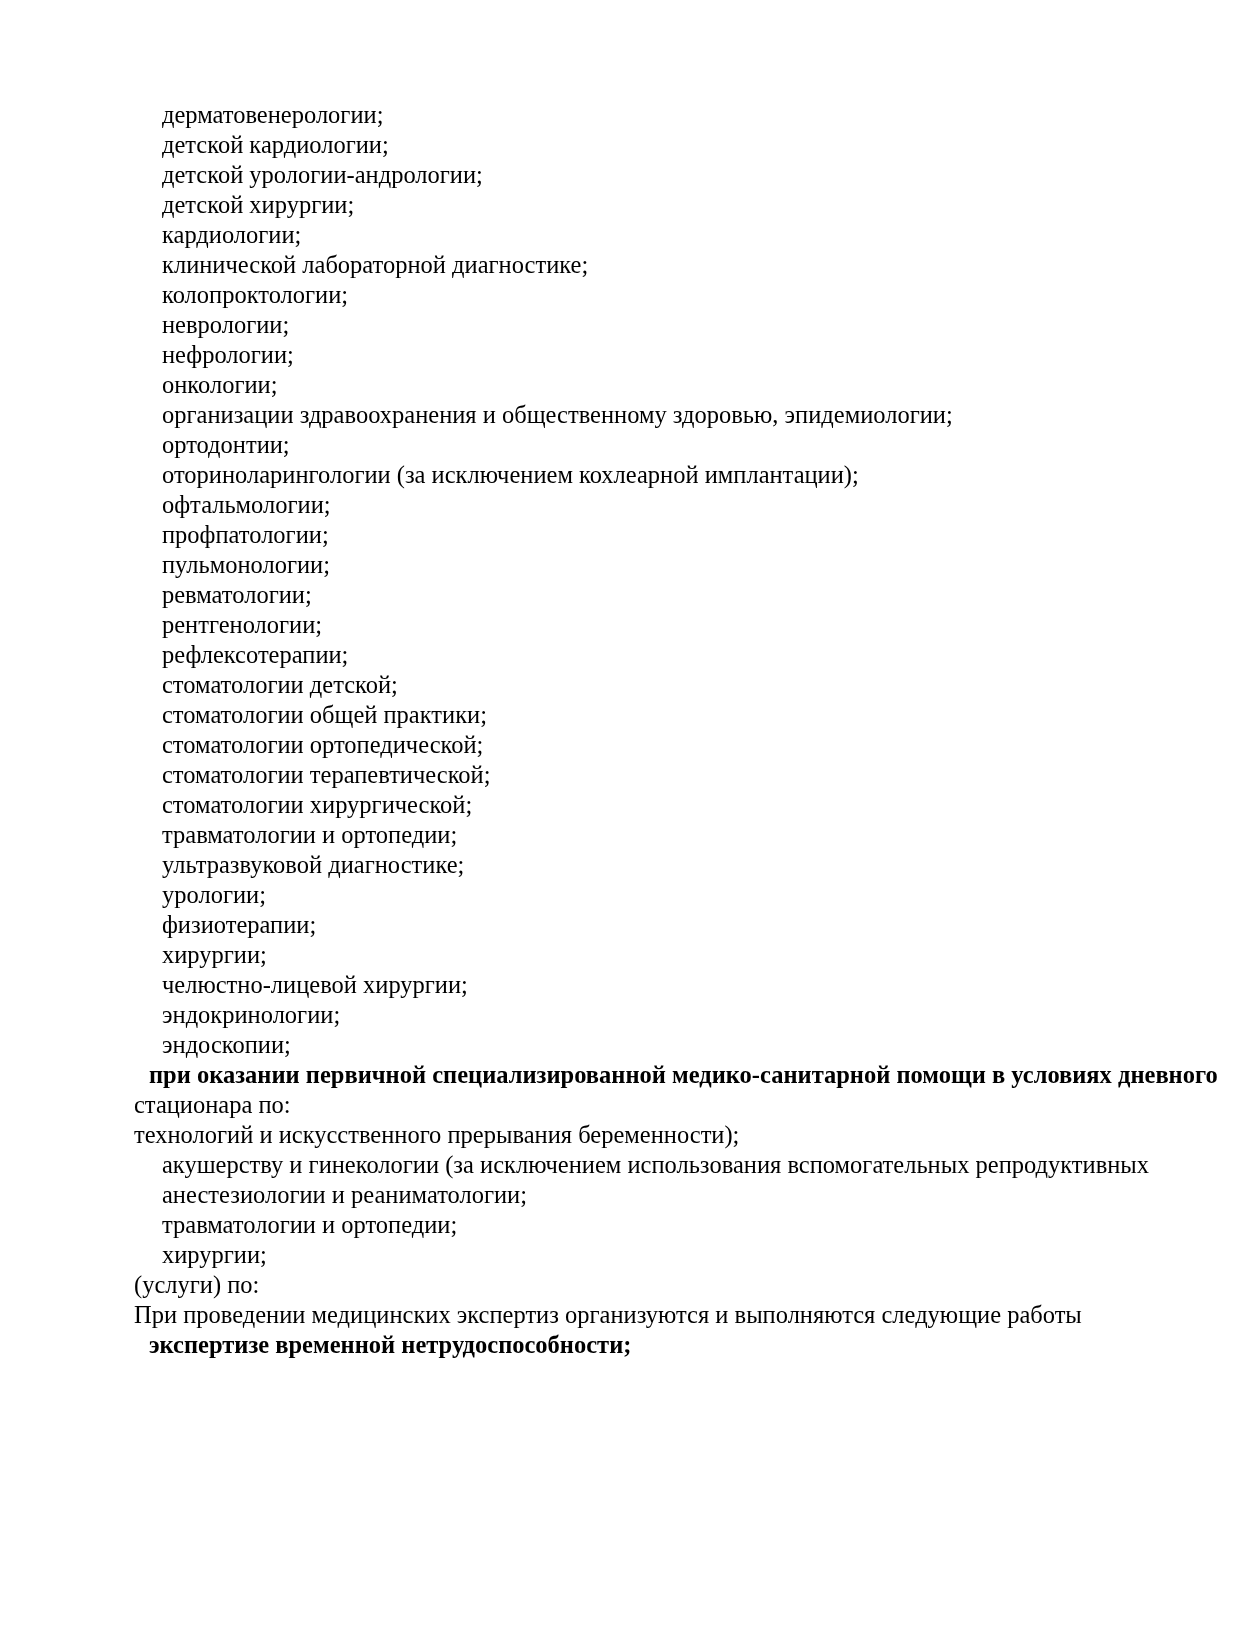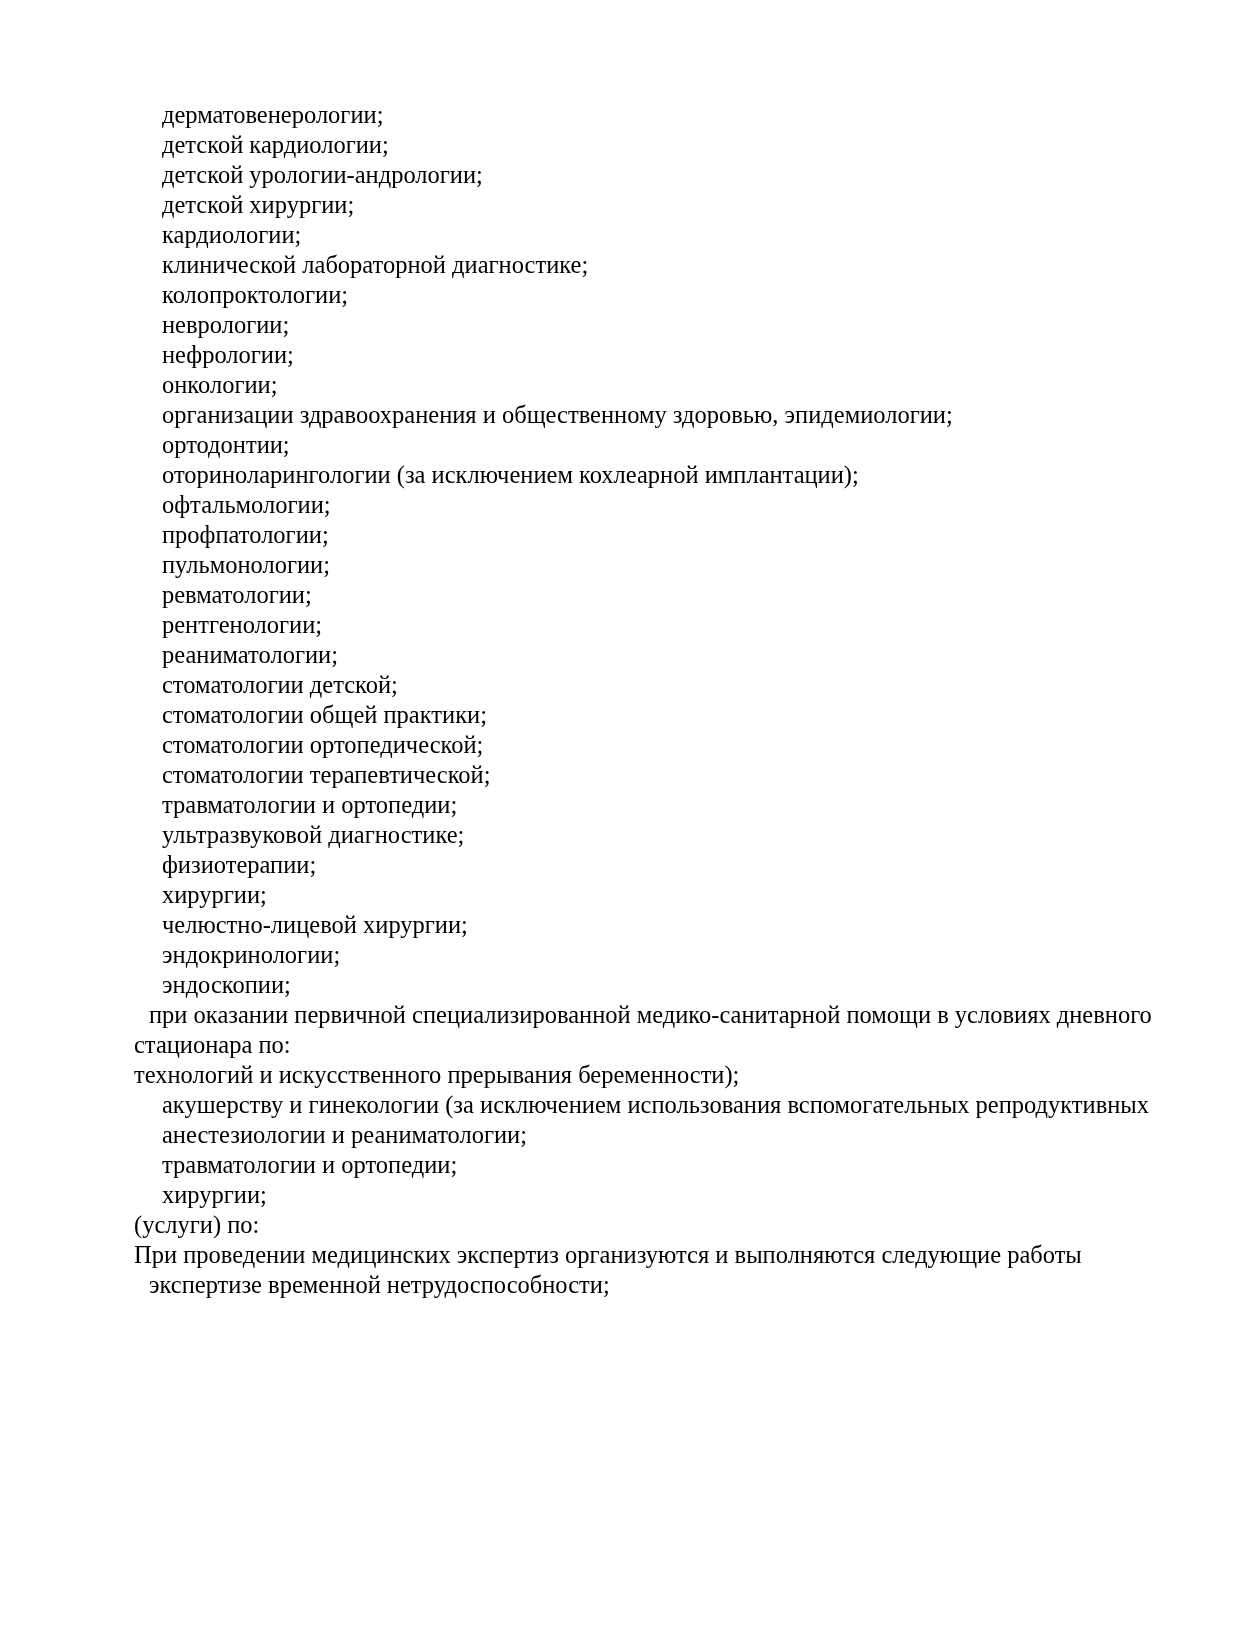--- a/index.html
+++ b/index.html
@@ -22,21 +22,21 @@
     font-family: "Liberation Serif", "DejaVu Serif", serif;
     font-size: 24.5px;
     line-height: 30px;
     color: #000000;
   }
   .line {
     white-space: nowrap;
     height: 30px;
   }
   .line.item { padding-left: 28px; }
-  .line.sub  { padding-left: 15px; }
+  .line.sub  { padding-left: 15px; font-weight: bold; }
   .line.flush { padding-left: 0; }
 </style>
 </head>
 <body>
 
 <div class="page">
   <div class="doc-body">
       <div class="line item">дерматовенерологии;</div>
       <div class="line item">детской кардиологии;</div>
       <div class="line item">детской урологии-андрологии;</div>
@@ -48,27 +48,29 @@
       <div class="line item">нефрологии;</div>
       <div class="line item">онкологии;</div>
       <div class="line item">организации здравоохранения и общественному здоровью, эпидемиологии;</div>
       <div class="line item">ортодонтии;</div>
       <div class="line item">оториноларингологии (за исключением кохлеарной имплантации);</div>
       <div class="line item">офтальмологии;</div>
       <div class="line item">профпатологии;</div>
       <div class="line item">пульмонологии;</div>
       <div class="line item">ревматологии;</div>
       <div class="line item">рентгенологии;</div>
-      <div class="line item">реаниматологии;</div>
+      <div class="line item">рефлексотерапии;</div>
       <div class="line item">стоматологии детской;</div>
       <div class="line item">стоматологии общей практики;</div>
       <div class="line item">стоматологии ортопедической;</div>
       <div class="line item">стоматологии терапевтической;</div>
+      <div class="line item">стоматологии хирургической;</div>
       <div class="line item">травматологии и ортопедии;</div>
       <div class="line item">ультразвуковой диагностике;</div>
+      <div class="line item">урологии;</div>
       <div class="line item">физиотерапии;</div>
       <div class="line item">хирургии;</div>
       <div class="line item">челюстно-лицевой хирургии;</div>
       <div class="line item">эндокринологии;</div>
       <div class="line item">эндоскопии;</div>
       <div class="line sub">при оказании первичной специализированной медико-санитарной помощи в условиях дневного</div>
       <div class="line flush">стационара по:</div>
       <div class="line flush">технологий и искусственного прерывания беременности);</div>
       <div class="line item">акушерству и гинекологии (за исключением использования вспомогательных репродуктивных</div>
       <div class="line item">анестезиологии и реаниматологии;</div>

